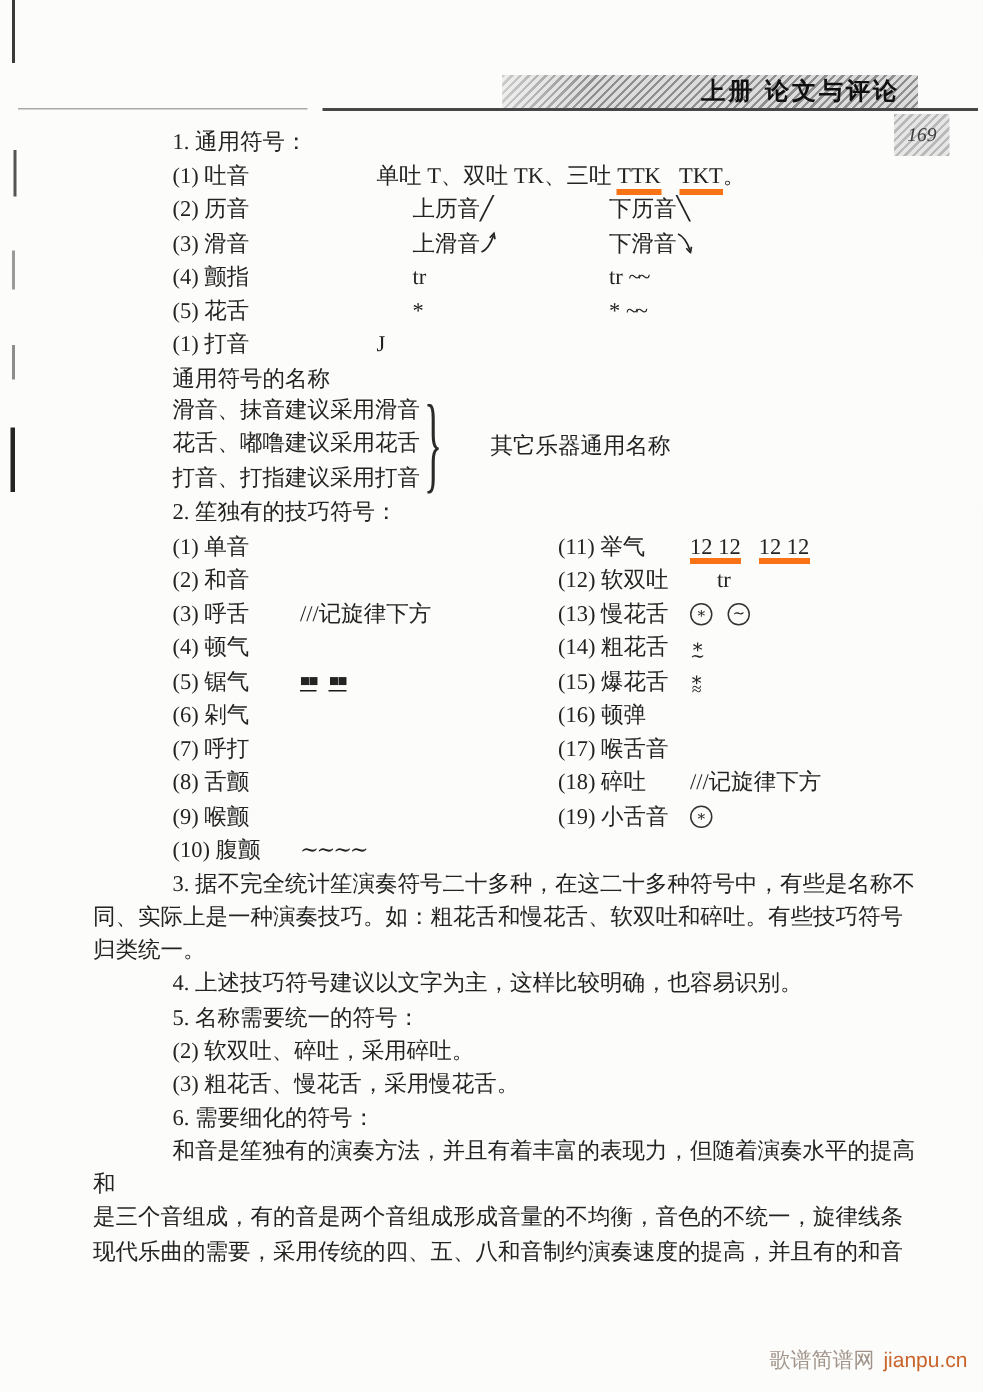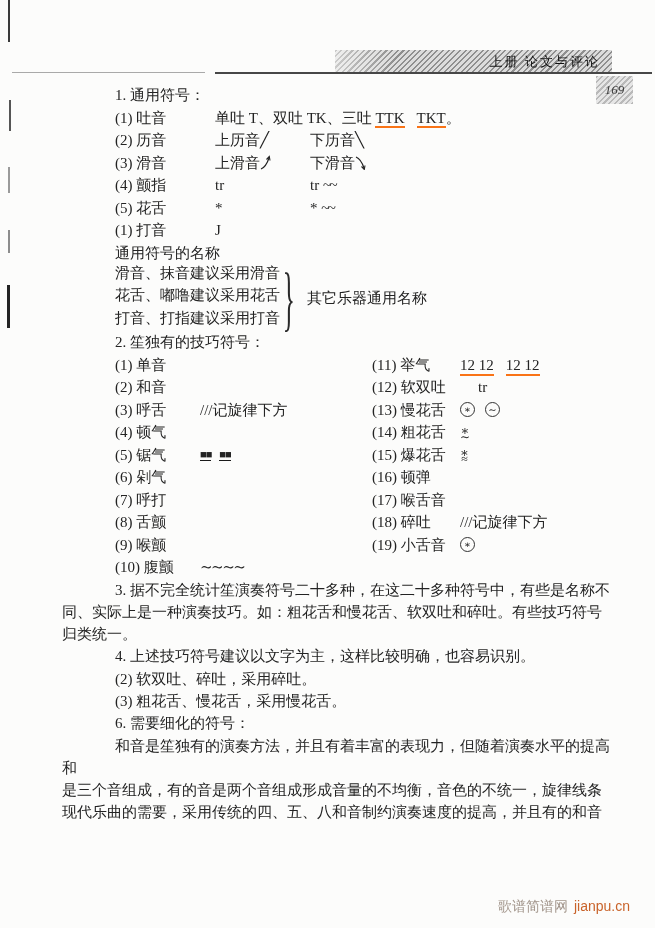--- a/index.html
+++ b/index.html
@@ -25,51 +25,51 @@
   .band{
     position:absolute;left:335px;top:50px;width:277px;height:23px;
     background:repeating-linear-gradient(135deg,#8f8f8f 0 1.5px,#dcdcdc 1.5px 4px);
     display:flex;align-items:center;justify-content:flex-end;
     padding-right:12px;box-sizing:border-box;
   }
   .band::before{
     content:"";position:absolute;left:0;top:0;bottom:0;width:60px;
     background:linear-gradient(90deg,rgba(252,252,251,.55),rgba(252,252,251,0));
   }
-  .band-title{font-weight:normal;font-size:13px;letter-spacing:2px;color:#101010;
+  .band-title{font-weight:bold;font-size:16px;letter-spacing:2px;color:#101010;
     font-family:"Liberation Sans","DejaVu Sans",sans-serif;position:relative;}
   .rule-l{position:absolute;left:12px;top:72px;width:193px;height:1px;background:#a9a9a9;}
   .rule-r{position:absolute;left:215px;top:72px;width:437px;height:1.6px;background:#474747;}
   .pagenum-box{
     position:absolute;left:596px;top:76px;width:37px;height:28px;
     background:repeating-linear-gradient(135deg,#b9b9b9 0 1.5px,#e6e6e6 1.5px 4px);
     display:flex;align-items:center;justify-content:center;
   }
   .pagenum{font-style:italic;font-size:13px;color:#3c3c3c;}
 
   
   .content{position:absolute;left:62px;top:84px;width:561px;font-size:15px;line-height:22.5px;}
   .indent{margin-left:53px;}
   .h-line{margin-left:53px;}
-  .row1{display:flex;margin-left:53px;}
+  .row1{display:flex;margin-left:53px;gap:36px;}
   .lbl1{width:100px;flex:none;}
-  .c1{display:inline-block;width:95px;}
-  .u{border-bottom:2px solid #f97316;padding-bottom:0;}
+  .c1{display:inline-block;width:95px;margin-left:24px;}
+  .u{border-bottom:4px solid #f97316;padding-bottom:0;}
   .gap{display:inline-block;width:12px;}
   .wave{letter-spacing:-1.5px;}
 
   
   .brace-block{position:relative;margin-left:53px;height:67px;}
   .bline{line-height:22.3px;white-space:nowrap;font-family:Liberation Mono, monospace;}
   .brace{
     position:absolute;left:168px;top:50%;
     transform:translateY(-50%) scaleY(3.0) scaleX(1.05);
     font-size:24px;color:#2a2a2a;display:inline-block;line-height:1;
   }
-  .brace-label{position:absolute;left:192px;top:50%;transform:translateY(-50%);white-space:nowrap;}
+  .brace-label{position:absolute;left:212px;top:50%;transform:translateY(-50%);white-space:nowrap;}
 
   
   .cols{display:flex;margin-left:53px;}
   .colL{width:257px;flex:none;}
   .colR{flex:1;}
   .trow{display:flex;height:22.5px;line-height:22.5px;white-space:nowrap;}
   .tl{flex:none;}
   .colL .tl{width:85px;}
   .colR .tl{width:88px;}
   .sq{font-size:11px;letter-spacing:-1px;border-bottom:1.3px solid #1a1a1a;line-height:1;align-self:center;height:11px;}
@@ -84,21 +84,21 @@
   .stack .s2{font-size:12px;}
 
   
   .pline{line-height:22.3px;}
   .pfirst{text-indent:53px;}
 
   
   .slide-svg{vertical-align:-2px;}
 
   
-  .watermark{position:absolute;right:25px;bottom:12px;font-size:14px;
+  .watermark{position:absolute;right:10px;bottom:12px;font-size:14px;
     font-family:"Liberation Sans","DejaVu Sans",sans-serif;}
   .wm-site{color:#a1948a;}
   .wm-domain{color:#c9632a;margin-left:6px;}
 </style>
 </head>
 <body>
 
 <div class="page">
 
   <div class="edge e1"></div>
@@ -254,20 +254,21 @@
             <span class="tl">(19) 小舌音</span>
             <span class="circle">∗</span>
           </div>
       </div>
     </div>
 
     <div class="pline pfirst">3. 据不完全统计笙演奏符号二十多种，在这二十多种符号中，有些是名称不</div>
     <div class="pline">同、实际上是一种演奏技巧。如：粗花舌和慢花舌、软双吐和碎吐。有些技巧符号</div>
     <div class="pline">归类统一。</div>
     <div class="pline pfirst">4. 上述技巧符号建议以文字为主，这样比较明确，也容易识别。</div>
+    <div class="pline pfirst">5. 名称需要统一的符号：</div>
     <div class="pline indent">(2) 软双吐、碎吐，采用碎吐。</div>
     <div class="pline indent">(3) 粗花舌、慢花舌，采用慢花舌。</div>
     <div class="pline pfirst">6. 需要细化的符号：</div>
     <div class="pline pfirst">和音是笙独有的演奏方法，并且有着丰富的表现力，但随着演奏水平的提高和</div>
     <div class="pline">是三个音组成，有的音是两个音组成形成音量的不均衡，音色的不统一，旋律线条</div>
     <div class="pline">现代乐曲的需要，采用传统的四、五、八和音制约演奏速度的提高，并且有的和音</div>
 
   </div>
 
   <div class="watermark">

